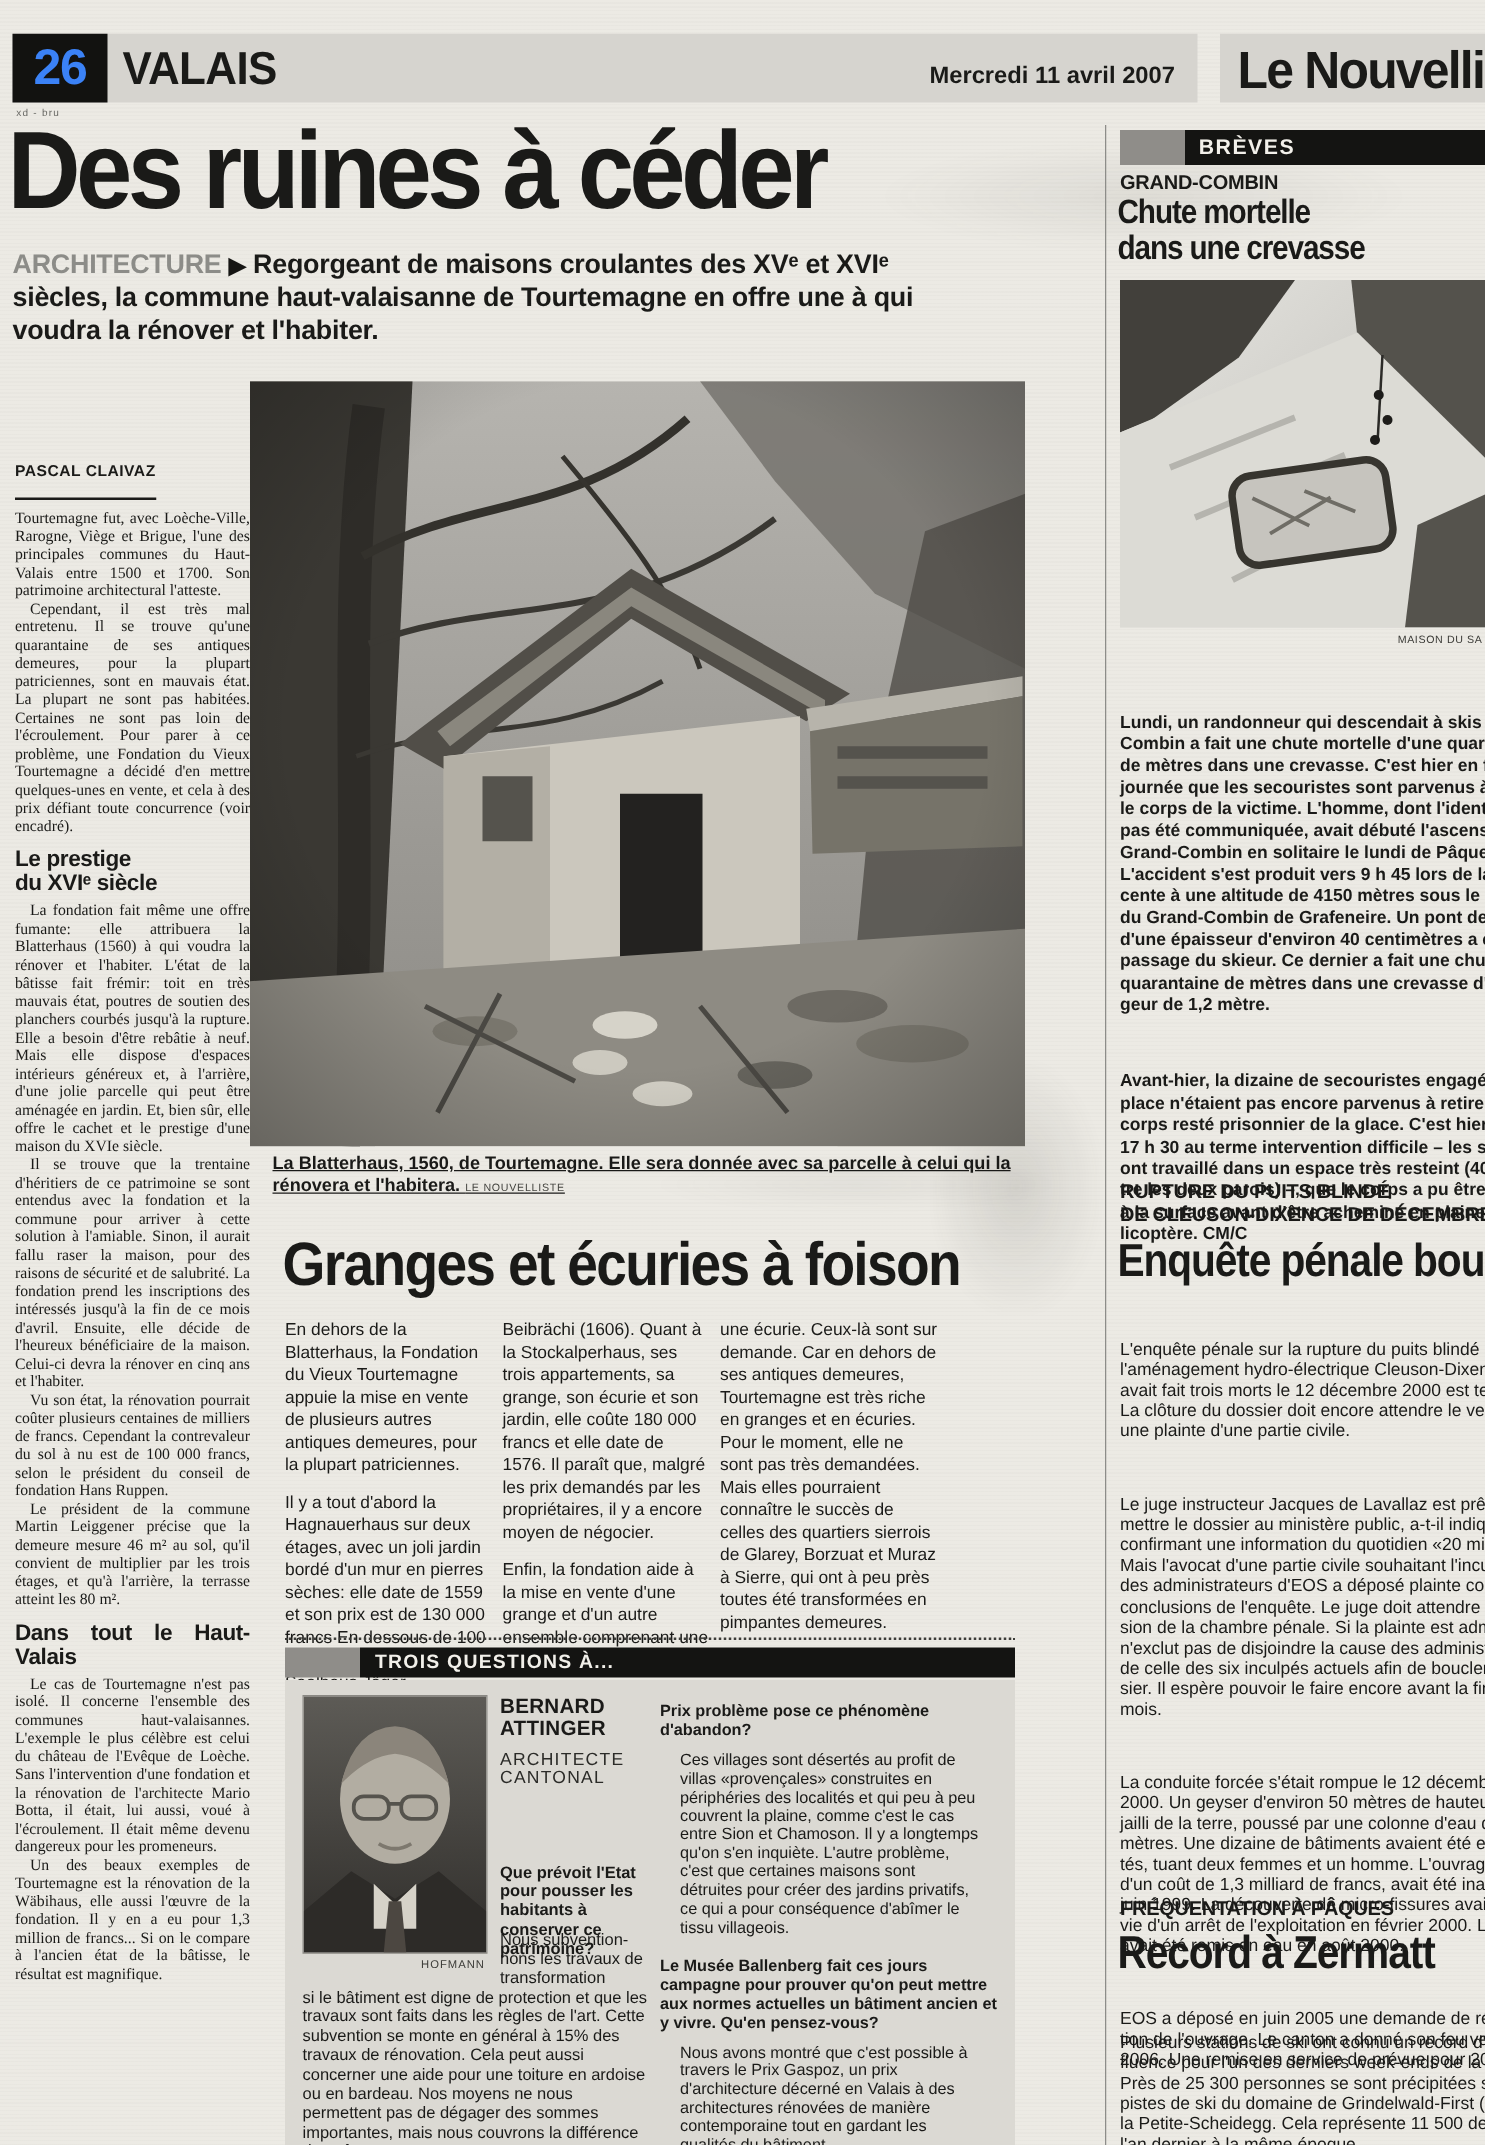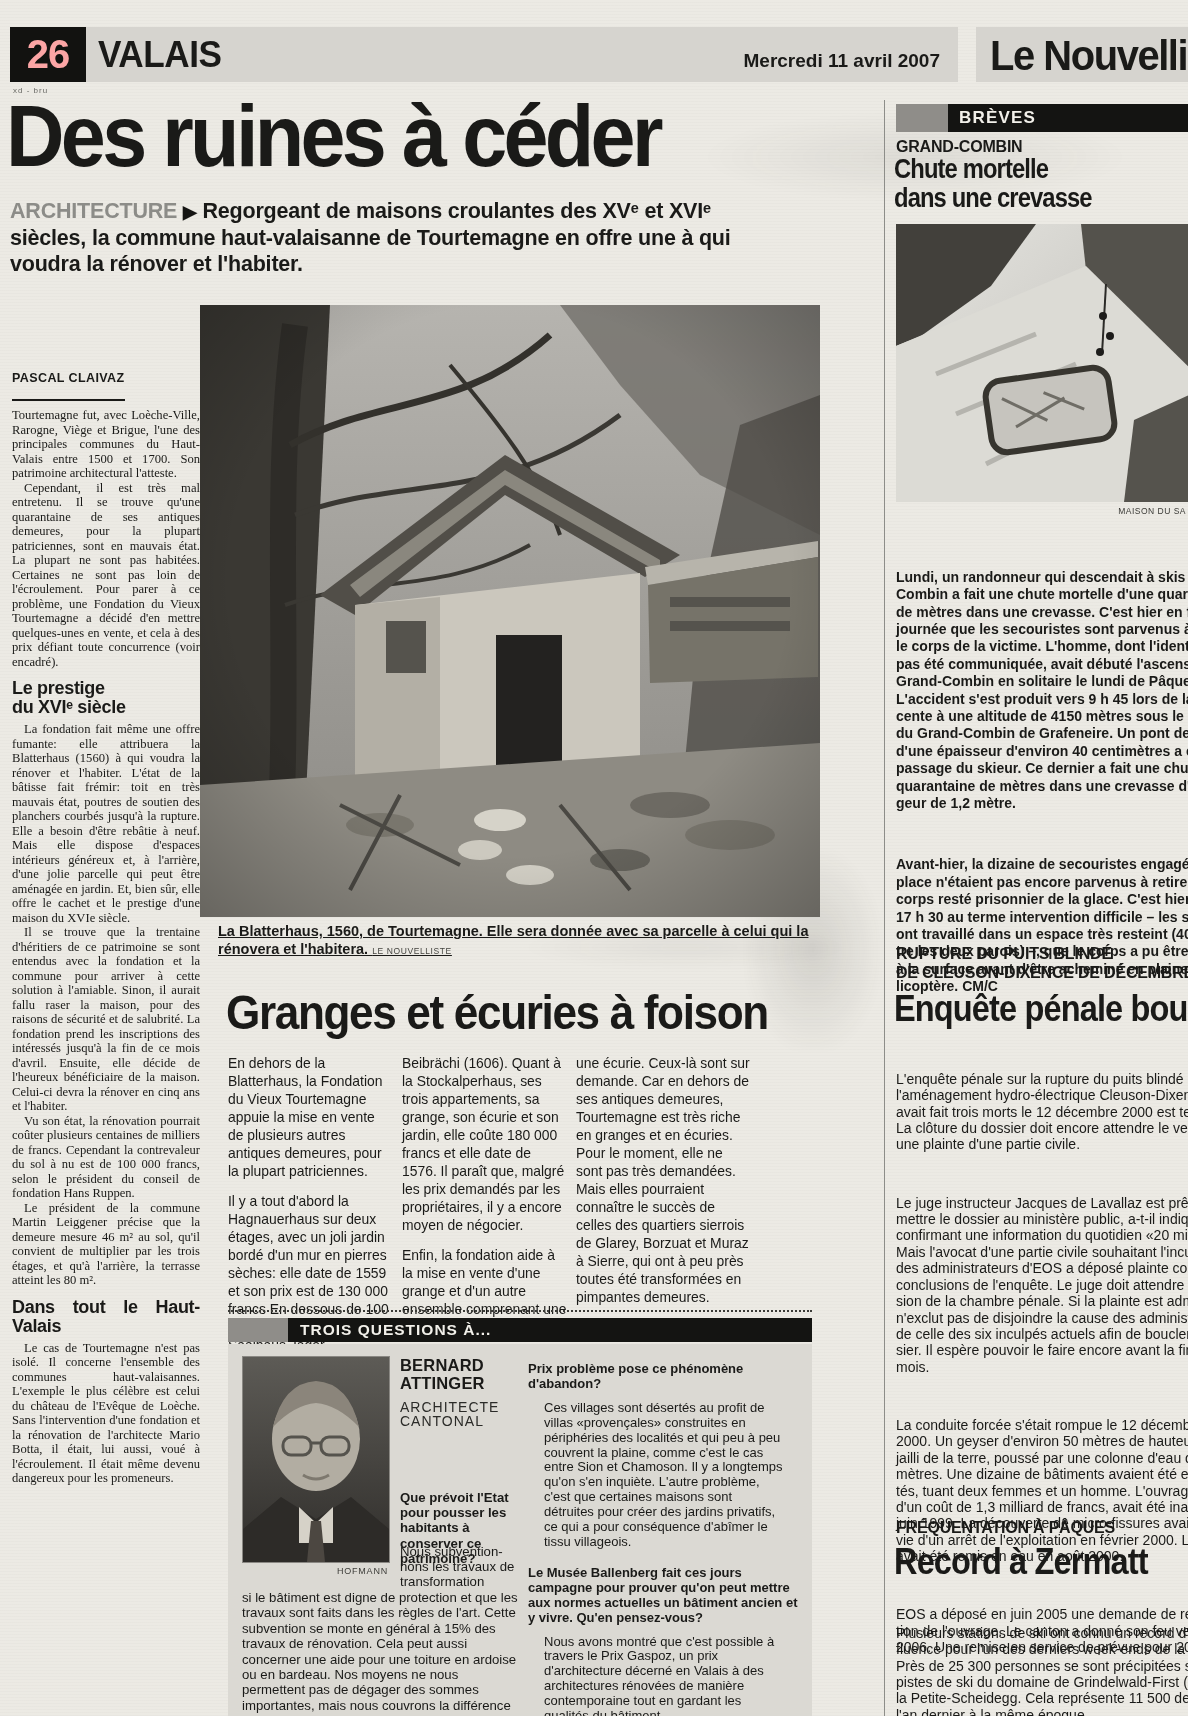--- a/index.html
+++ b/index.html
@@ -7,21 +7,21 @@
     position:relative;width:1188px;height:1716px;margin:0 auto;
     background:#eceae4;
     background-image:repeating-linear-gradient(0deg, rgba(0,0,0,.015) 0 1px, transparent 1px 3px);
     overflow:hidden;color:#1a1a18;
     font-family:"Liberation Sans", sans-serif;
   }
   .abs{position:absolute;}
   
   .hdr-bar{left:10px;top:27px;width:948px;height:55px;background:#d6d4cf;}
   .hdr-bar2{left:976px;top:27px;width:212px;height:55px;background:#d6d4cf;}
-  .pageno{left:10px;top:27px;width:76px;height:55px;background:#121210;color:#fca5a5;
+  .pageno{left:10px;top:27px;width:76px;height:55px;background:#121210;color:#3b82f6;
     font-size:40px;font-weight:bold;text-align:center;line-height:55px;letter-spacing:-1px;}
   .section{left:98px;top:34px;font-size:37px;font-weight:bold;letter-spacing:-.5px;transform:scaleX(.95);transform-origin:left;}
   .ed-date{left:600px;top:50px;width:348px;text-align:right;font-size:19px;font-weight:bold;padding-right:8px;box-sizing:border-box;}
   .masthead{left:990px;top:32px;font-size:42px;font-weight:bold;letter-spacing:-1.5px;transform:scaleX(.95);transform-origin:left;white-space:nowrap;}
   .slug{left:13px;top:86px;font-size:8px;color:#6a6a66;letter-spacing:1px;}
   
   .headline{left:6px;top:86px;font-size:88px;line-height:100px;font-weight:bold;letter-spacing:-4px;
     transform:scaleX(.92);transform-origin:left;white-space:nowrap;}
   .standfirst{left:10px;top:198px;width:736px;font-size:21.5px;line-height:26px;font-weight:bold;letter-spacing:-.2px;}
   .standfirst .kick{color:#8c8c88;}
@@ -110,20 +110,21 @@
       <p>Tourtemagne fut, avec Loèche-Ville, Rarogne, Viège et Brigue, l'une des principales communes du Haut-Valais entre 1500 et 1700. Son patrimoine architectural l'atteste.</p>
       <p class="ind">Cependant, il est très mal entretenu. Il se trouve qu'une quarantaine de ses antiques demeures, pour la plupart patriciennes, sont en mauvais état. La plupart ne sont pas habitées. Certaines ne sont pas loin de l'écroulement. Pour parer à ce problème, une Fondation du Vieux Tourtemagne a décidé d'en mettre quelques-unes en vente, et cela à des prix défiant toute concurrence (voir encadré).</p>
       <div class="colsub" style="font-family:'Liberation Sans',sans-serif;">Le prestige
 du XVIᵉ siècle</div>
       <p class="ind">La fondation fait même une offre fumante: elle attribuera la Blatterhaus (1560) à qui voudra la rénover et l'habiter. L'état de la bâtisse fait frémir: toit en très mauvais état, poutres de soutien des planchers courbés jusqu'à la rupture. Elle a besoin d'être rebâtie à neuf. Mais elle dispose d'espaces intérieurs généreux et, à l'arrière, d'une jolie parcelle qui peut être aménagée en jardin. Et, bien sûr, elle offre le cachet et le prestige d'une maison du XVIe siècle.</p>
       <p class="ind">Il se trouve que la trentaine d'héritiers de ce patrimoine se sont entendus avec la fondation et la commune pour arriver à cette solution à l'amiable. Sinon, il aurait fallu raser la maison, pour des raisons de sécurité et de salubrité. La fondation prend les inscriptions des intéressés jusqu'à la fin de ce mois d'avril. Ensuite, elle décide de l'heureux bénéficiaire de la maison. Celui-ci devra la rénover en cinq ans et l'habiter.</p>
       <p class="ind">Vu son état, la rénovation pourrait coûter plusieurs centaines de milliers de francs. Cependant la contrevaleur du sol à nu est de 100 000 francs, selon le président du conseil de fondation Hans Ruppen.</p>
       <p class="ind">Le président de la commune Martin Leiggener précise que la demeure mesure 46 m² au sol, qu'il convient de multiplier par les trois étages, et qu'à l'arrière, la terrasse atteint les 80 m².</p>
       <div class="colsub" style="font-family:'Liberation Sans',sans-serif;">Dans tout le Haut-Valais</div>
       <p class="ind">Le cas de Tourtemagne n'est pas isolé. Il concerne l'ensemble des communes haut-valaisannes. L'exemple le plus célèbre est celui du château de l'Evêque de Loèche. Sans l'intervention d'une fondation et la rénovation de l'architecte Mario Botta, il était, lui aussi, voué à l'écroulement. Il était même devenu dangereux pour les promeneurs.</p>
+      <p class="ind">Un des beaux exemples de Tourtemagne est la rénovation de la Wäbihaus, elle aussi l'œuvre de la fondation. Il y en a eu pour 1,3 million de francs... Si on le compare à l'ancien état de la bâtisse, le résultat est magnifique.</p>
     </div>
   </div>
 
   <svg class="abs photo mainphoto" viewBox="0 0 620 612" preserveAspectRatio="none">
     <defs>
       <linearGradient id="sky" x1="0" y1="0" x2="0" y2="1">
         <stop offset="0" stop-color="#b6b4af"></stop>
           <stop offset=".6" stop-color="#9b9994"></stop>
           <stop offset="1" stop-color="#8b8984"></stop>
       </linearGradient>

